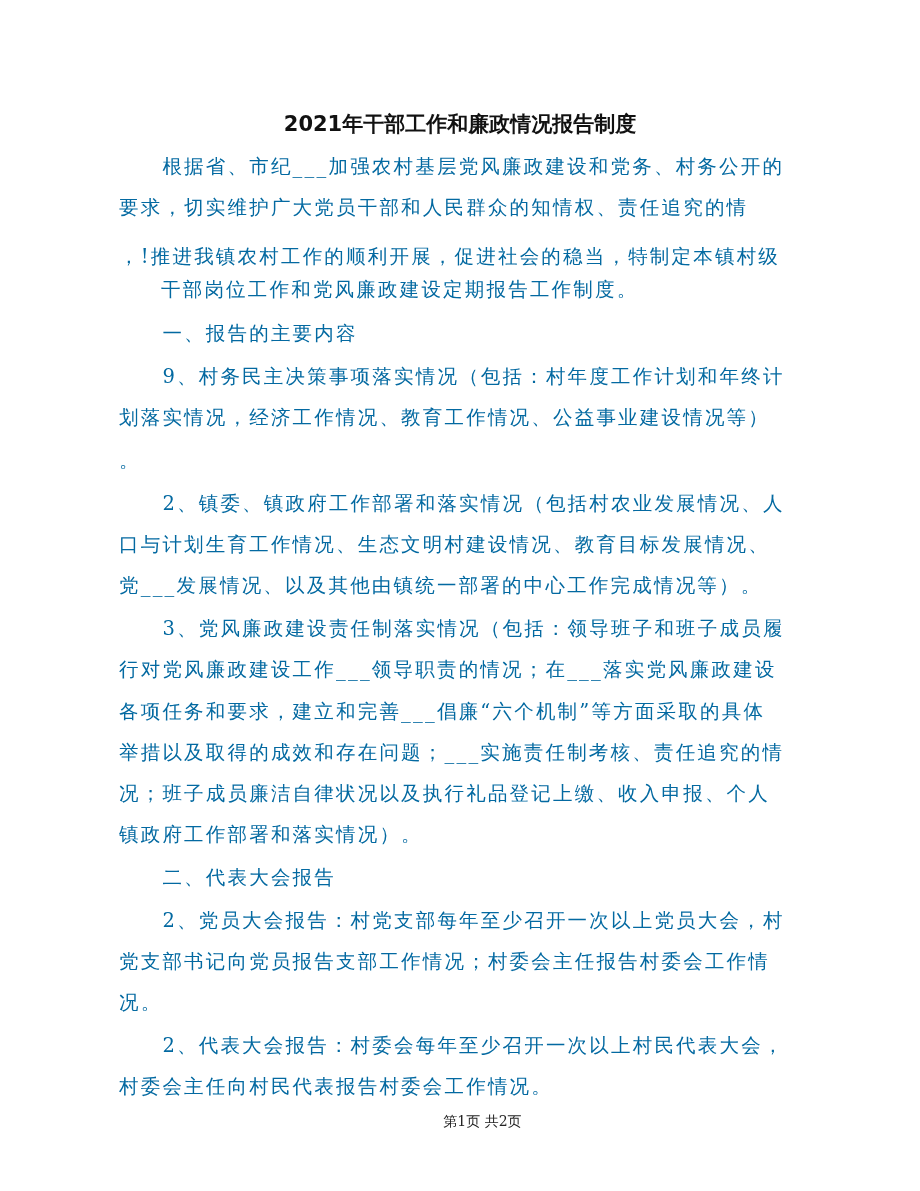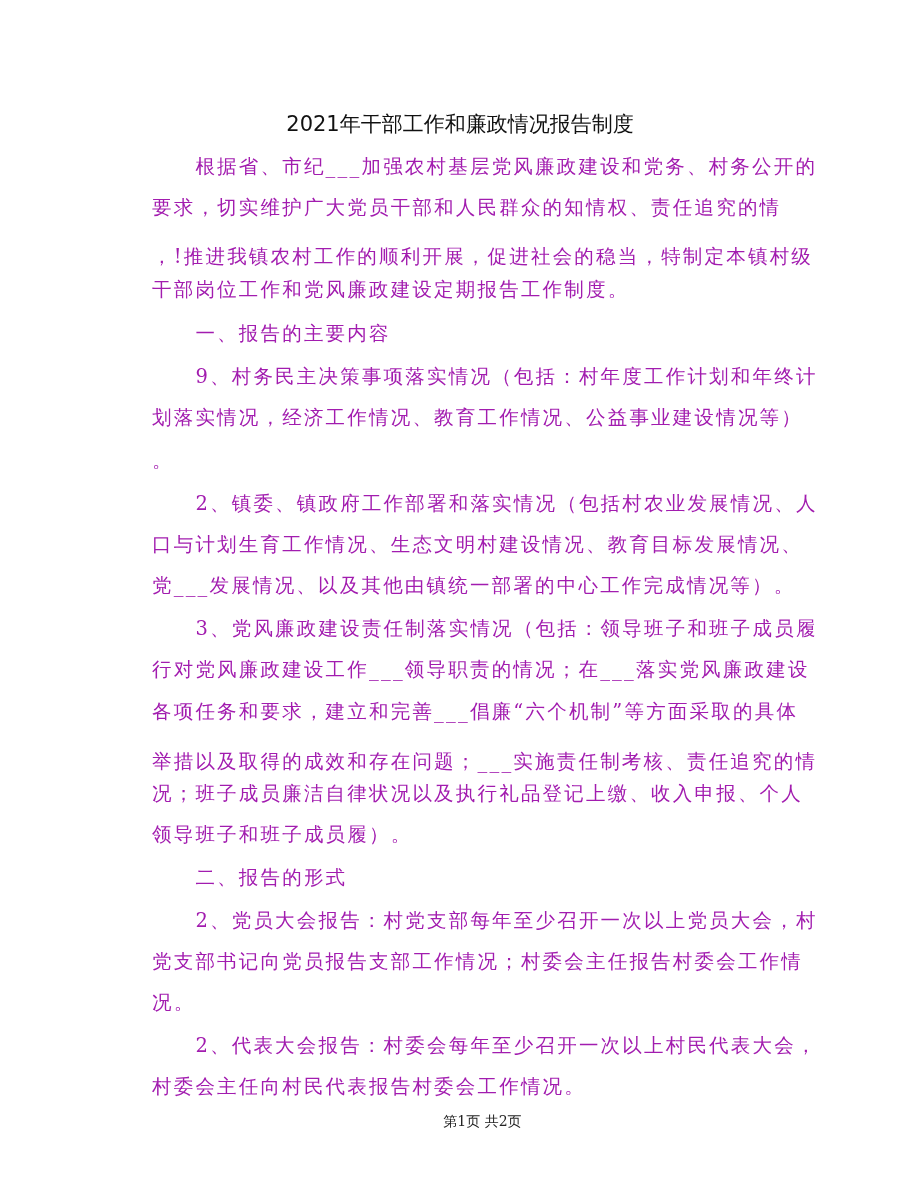--- a/index.html
+++ b/index.html
@@ -1,50 +1,50 @@
 <!DOCTYPE html>
 <html><head>
 <meta charset="utf-8">
 <style>
   html, body { margin: 0; padding: 0; background: #ffffff; }
   body { width: 920px; height: 1191px; position: relative; overflow: hidden;
          font-family: "DejaVu Serif", "Liberation Serif", serif; color: #1a1a1a; }
   .page { position: absolute; left: 0; top: 0; width: 920px; height: 1191px; background: #fff; }
   .title { position: absolute; top: 110px; left: 0; width: 920px; text-align: center;
-           font-size: 21px; font-weight: normal; letter-spacing: 0px; color: #111;
+           font-size: 21px; font-weight: bold; letter-spacing: 0px; color: #111;
            font-family: "DejaVu Sans", "Liberation Sans", sans-serif; }
-  .line { position: absolute; left: 152px; font-size: 19.5px; white-space: nowrap;
-          letter-spacing: 2.2px; color: #a21caf; line-height: 24px; }
+  .line { position: absolute; left: 119px; font-size: 19.5px; white-space: nowrap;
+          letter-spacing: 2.2px; color: #0369a1; line-height: 24px; }
   .footer { position: absolute; top: 1113px; left: 0; width: 907px; text-align: center;
             font-size: 14px; color: #222; padding-left: 29px; }
 </style>
 </head>
 <body>
 
 <div class="page">
   <div class="title">2021年干部工作和廉政情况报告制度</div>
   <div id="body-lines">
       <div class="line" style="top: 155px;">　　根据省、市纪___加强农村基层党风廉政建设和党务、村务公开的</div>
       <div class="line" style="top: 196px;">要求，切实维护广大党员干部和人民群众的知情权、责任追究的情</div>
       <div class="line" style="top: 237px; margin-top: 8px;">，!推进我镇农村工作的顺利开展，促进社会的稳当，特制定本镇村级</div>
-      <div class="line" style="top: 278px;">干部岗位工作和党风廉政建设定期报告工作制度。</div>
+      <div class="line" style="top: 278px; margin-left: 42px;">干部岗位工作和党风廉政建设定期报告工作制度。</div>
       <div class="line" style="top: 322px;">　　一、报告的主要内容</div>
       <div class="line" style="top: 365px;">　　9、村务民主决策事项落实情况（包括：村年度工作计划和年终计</div>
       <div class="line" style="top: 406px;">划落实情况，经济工作情况、教育工作情况、公益事业建设情况等）</div>
       <div class="line" style="top: 449px;">。</div>
       <div class="line" style="top: 492px;">　　2、镇委、镇政府工作部署和落实情况（包括村农业发展情况、人</div>
       <div class="line" style="top: 533px;">口与计划生育工作情况、生态文明村建设情况、教育目标发展情况、</div>
       <div class="line" style="top: 574px;">党___发展情况、以及其他由镇统一部署的中心工作完成情况等）。</div>
       <div class="line" style="top: 617px;">　　3、党风廉政建设责任制落实情况（包括：领导班子和班子成员履</div>
       <div class="line" style="top: 658px;">行对党风廉政建设工作___领导职责的情况；在___落实党风廉政建设</div>
       <div class="line" style="top: 700px;">各项任务和要求，建立和完善___倡廉“六个机制”等方面采取的具体</div>
-      <div class="line" style="top: 741px; margin-top: 9px;">举措以及取得的成效和存在问题；___实施责任制考核、责任追究的情</div>
+      <div class="line" style="top: 741px;">举措以及取得的成效和存在问题；___实施责任制考核、责任追究的情</div>
       <div class="line" style="top: 782px;">况；班子成员廉洁自律状况以及执行礼品登记上缴、收入申报、个人</div>
-      <div class="line" style="top: 823px;">领导班子和班子成员履）。</div>
-      <div class="line" style="top: 866px;">　　二、报告的形式</div>
+      <div class="line" style="top: 823px;">镇政府工作部署和落实情况）。</div>
+      <div class="line" style="top: 866px;">　　二、代表大会报告</div>
       <div class="line" style="top: 909px;">　　2、党员大会报告：村党支部每年至少召开一次以上党员大会，村</div>
       <div class="line" style="top: 950px;">党支部书记向党员报告支部工作情况；村委会主任报告村委会工作情</div>
       <div class="line" style="top: 991px;">况。</div>
       <div class="line" style="top: 1034px;">　　2、代表大会报告：村委会每年至少召开一次以上村民代表大会，</div>
       <div class="line" style="top: 1075px;">村委会主任向村民代表报告村委会工作情况。</div>
     </div>
   <div class="footer">第1页 共2页</div>
 </div>
 
 </body></html>

